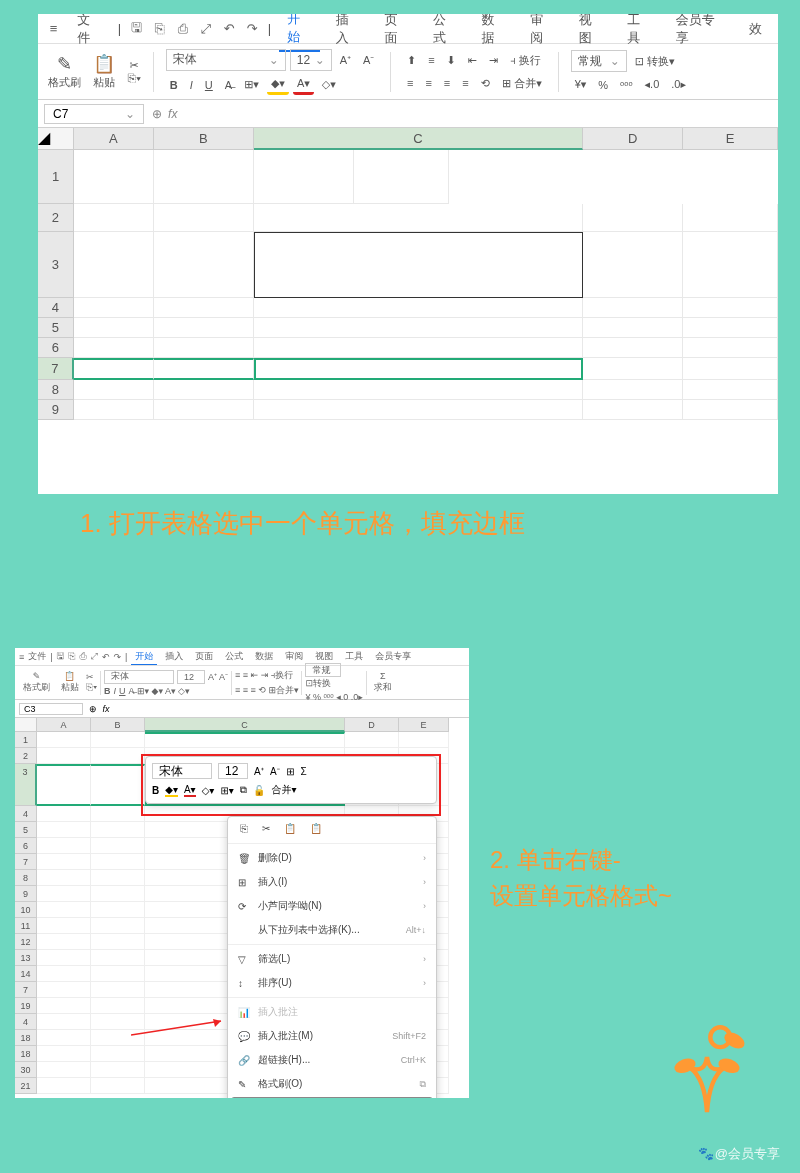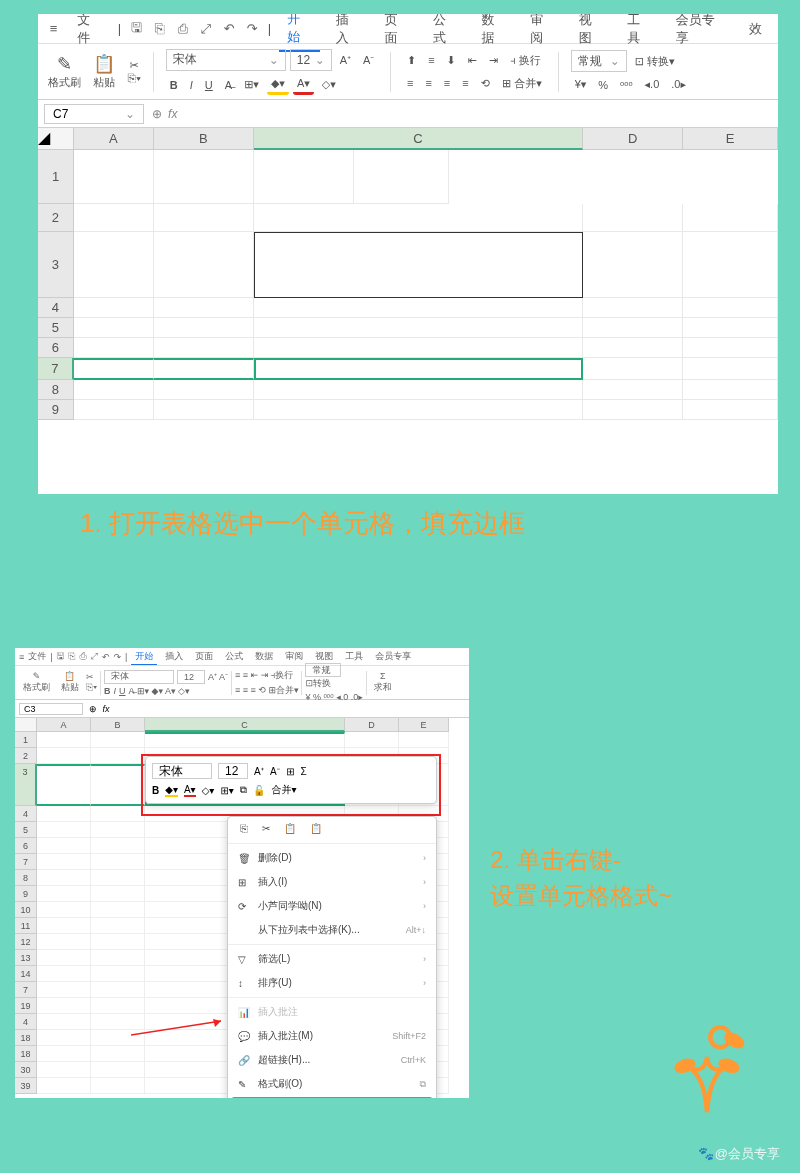--- a/index.html
+++ b/index.html
@@ -493,21 +493,21 @@
       </div>
     <div class="s2-row">
         <div class="s2-row-h">30</div>
         <div class="s2-cell" style="width:54px"></div>
         <div class="s2-cell" style="width:54px"></div>
         <div class="s2-cell" style="width:200px"></div>
         <div class="s2-cell" style="width:54px"></div>
         <div class="s2-cell" style="width:50px"></div>
       </div>
     <div class="s2-row">
-        <div class="s2-row-h">39</div>
+        <div class="s2-row-h">21</div>
         <div class="s2-cell" style="width:54px"></div>
         <div class="s2-cell" style="width:54px"></div>
         <div class="s2-cell" style="width:200px"></div>
         <div class="s2-cell" style="width:54px"></div>
         <div class="s2-cell" style="width:50px"></div>
       </div>
   </div>
 
   <div class="float-toolbar">
     <div class="float-toolbar-row">

